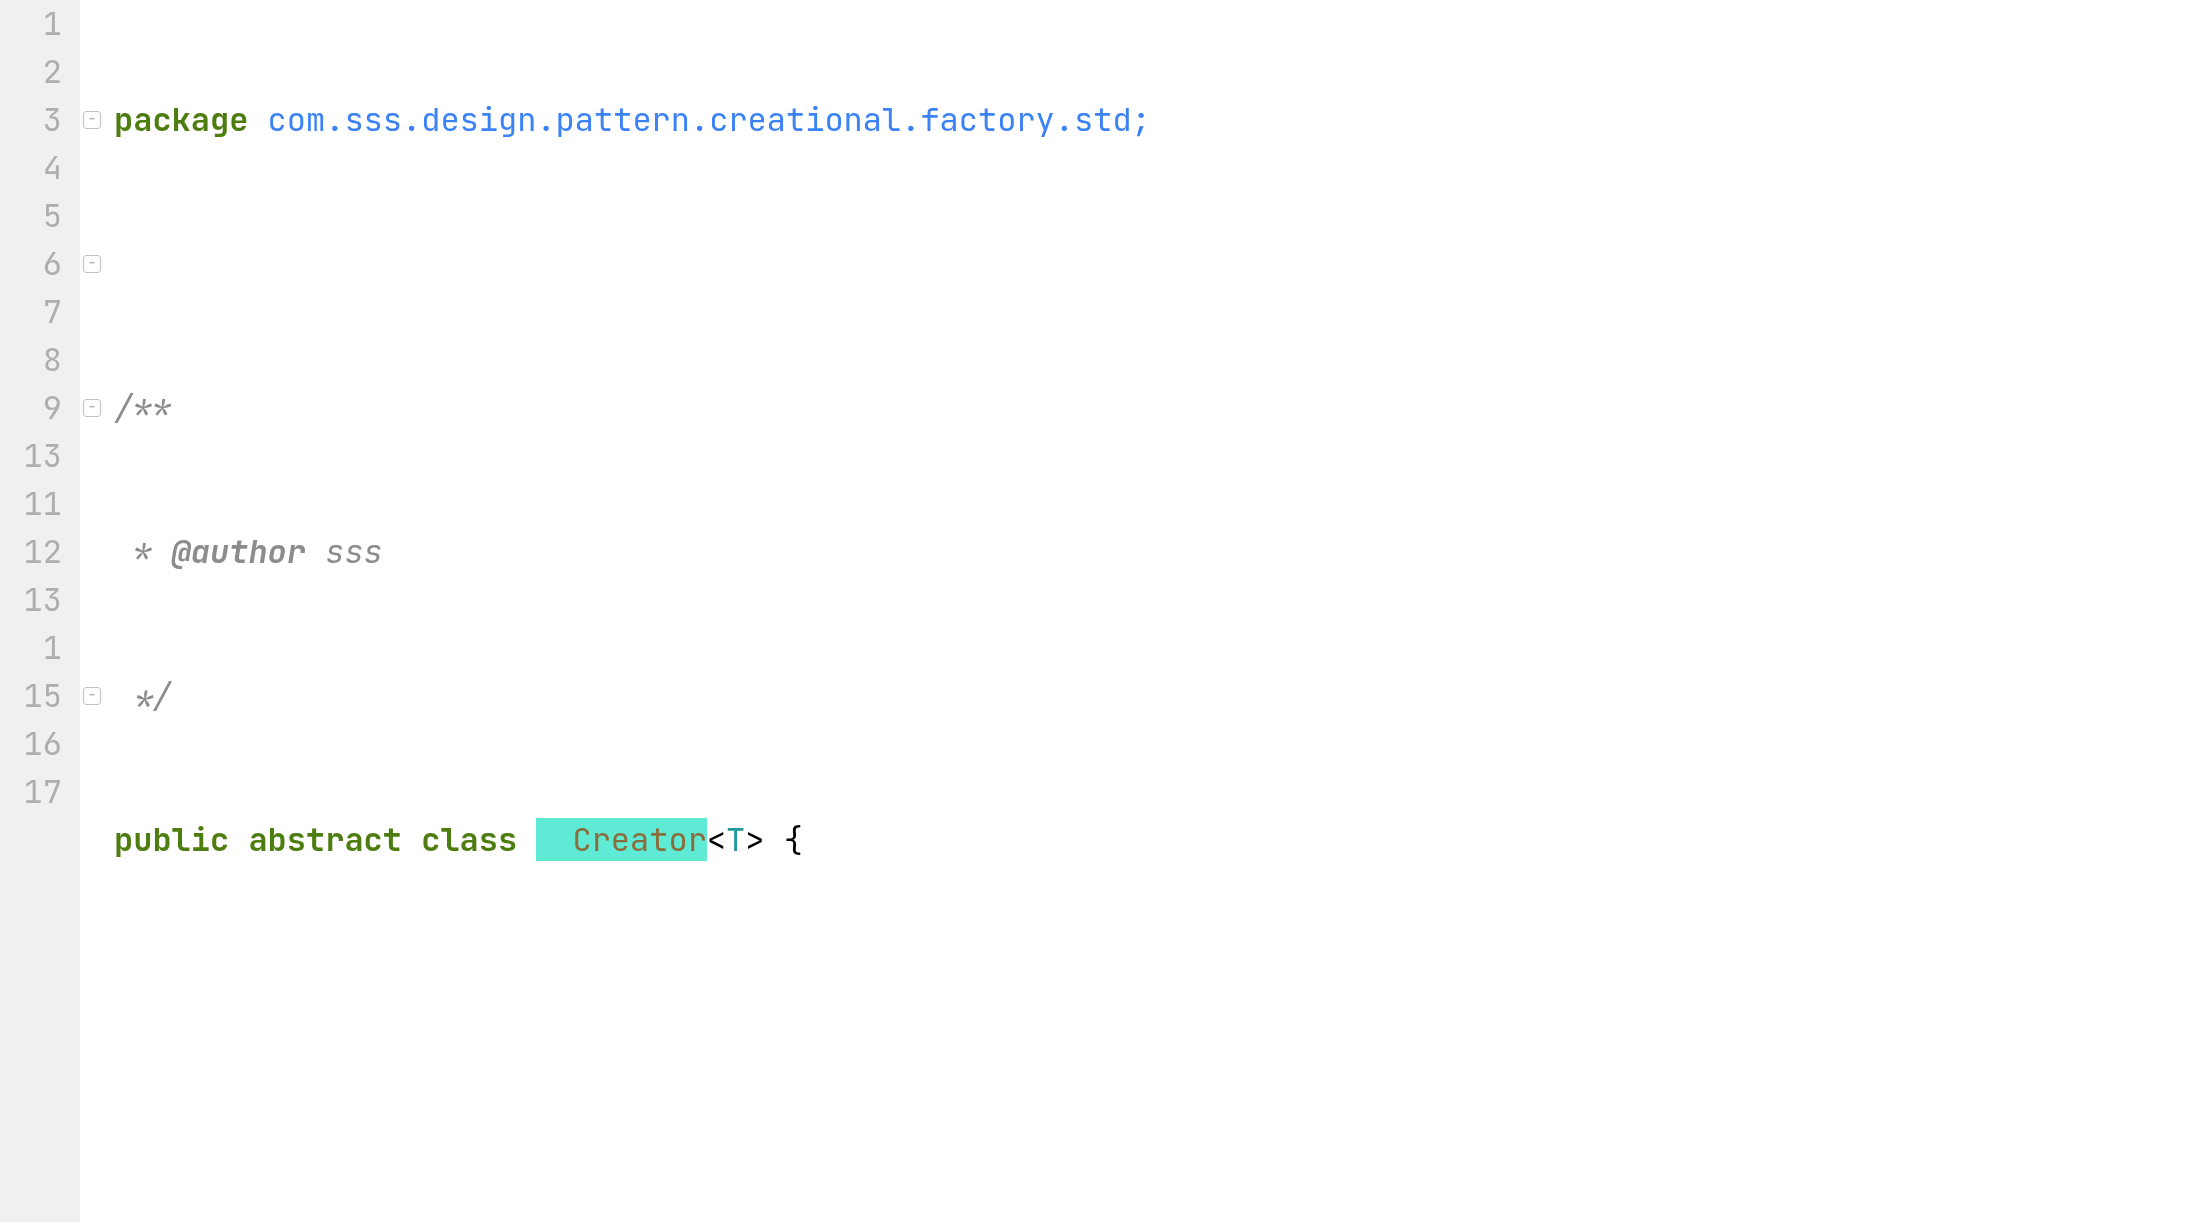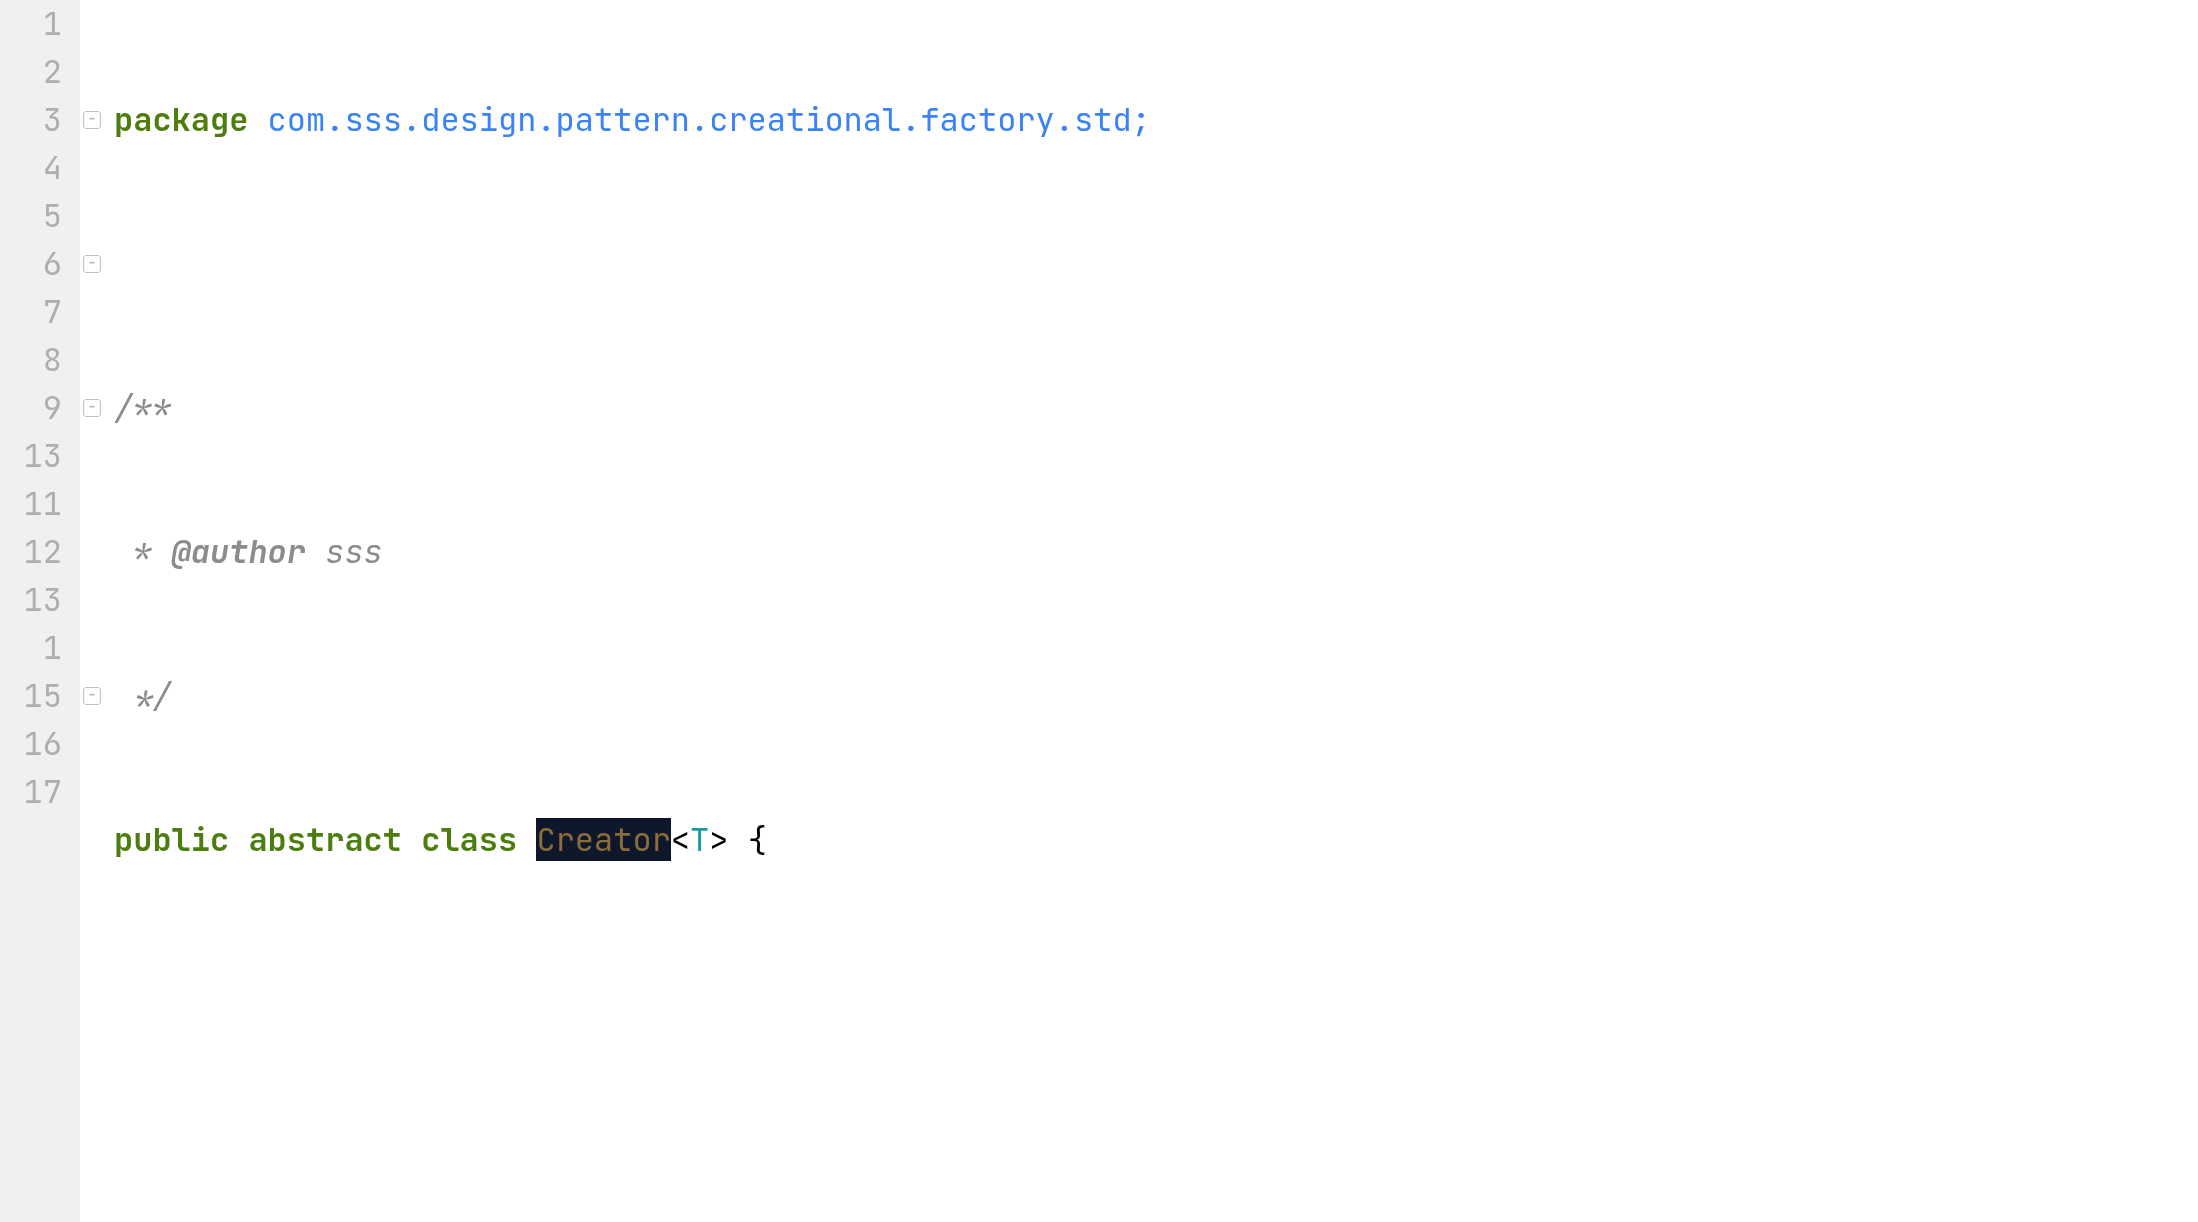--- a/index.html
+++ b/index.html
@@ -57,21 +57,21 @@
     .code-line {
       height: 48px;
     }
     .kw { color: #4d7c0f; font-weight: bold; }
     .pkg-name { color: #3b82f6; }
     .comment { color: #8c8c8c; font-style: italic; }
     .doc-tag { color: #8c8c8c; font-style: italic; font-weight: bold; }
     .class-name { color: #8a6d3b; }
     .type-param { color: #20999d; }
     .plain { color: #000000; }
-    .hl-yellow { background: #0f172a; }
+    .hl-yellow { background: #5eead4; padding-left: 36px; }
   </style>
 </head>
 <body>
 
 <div class="gutter">
   <div class="gutter-line">1</div>
   <div class="gutter-line">2</div>
   <div class="gutter-line">3</div>
   <div class="gutter-line">4</div>
   <div class="gutter-line">5</div>

